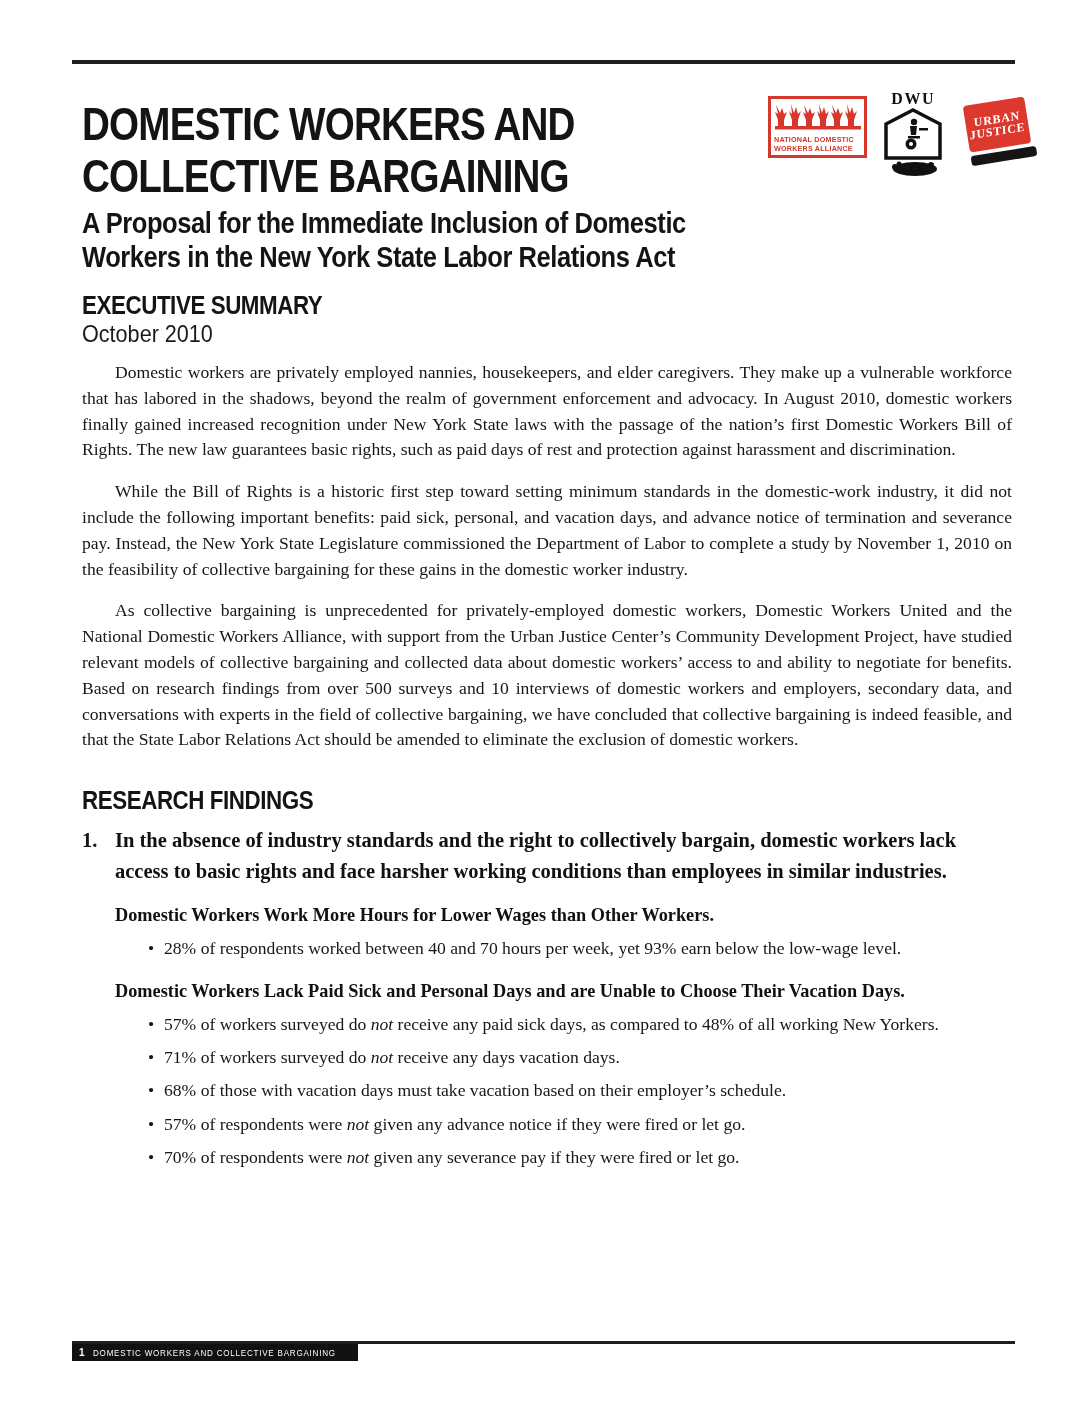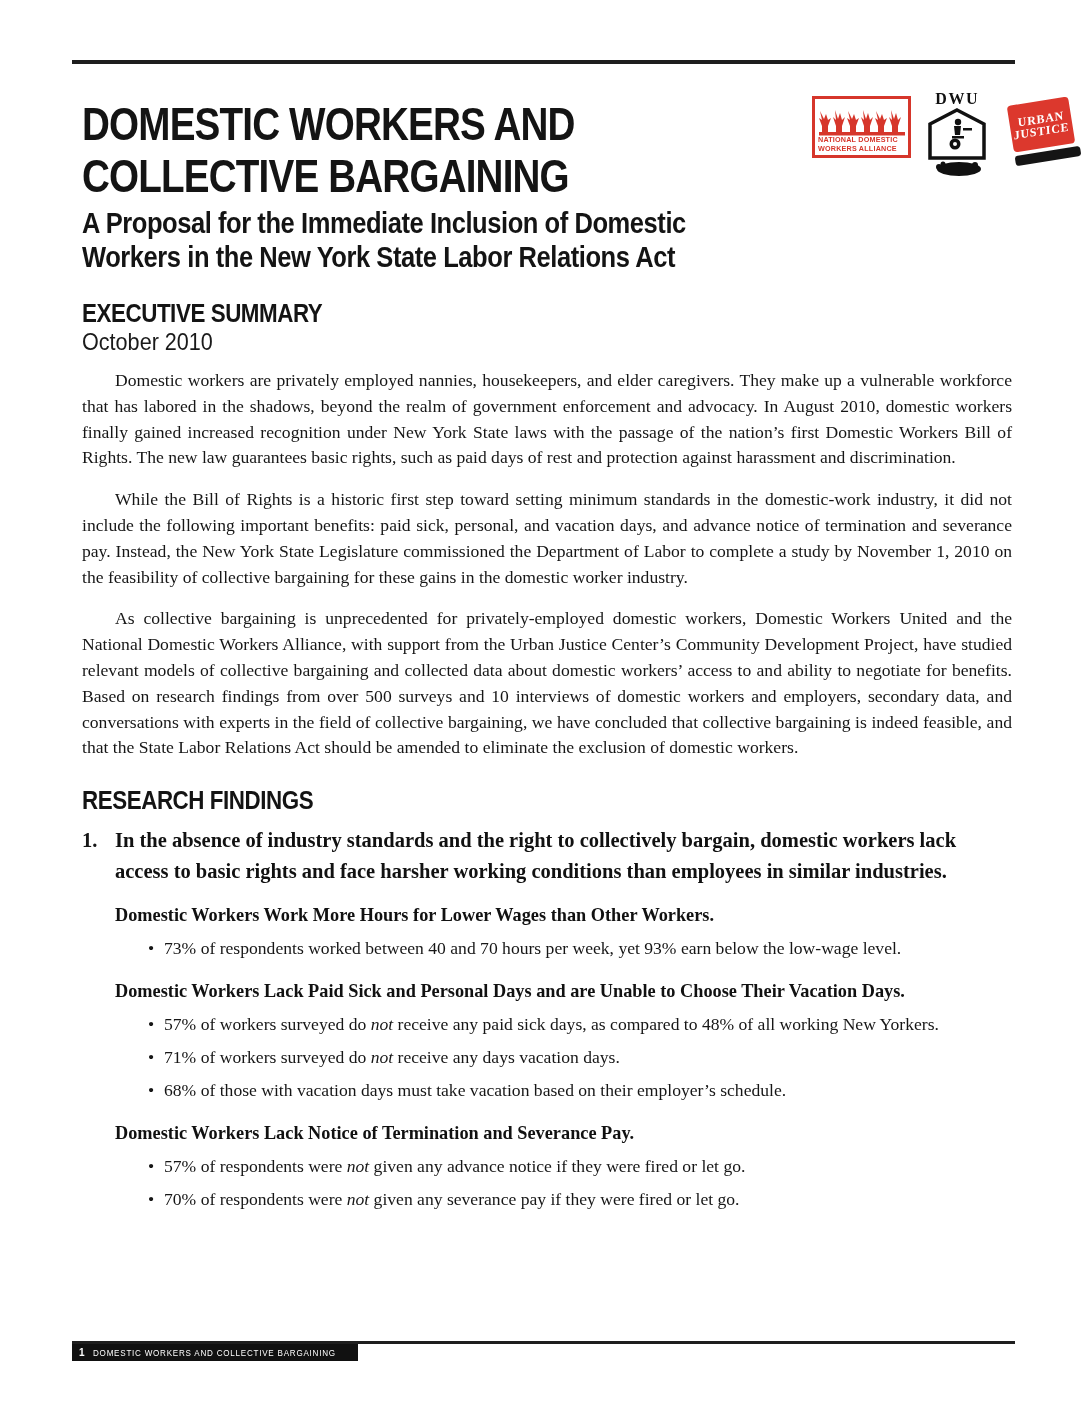--- a/index.html
+++ b/index.html
@@ -46,23 +46,22 @@
     letter-spacing: -0.5px;
     color: #141414;
   }
   .doc-subtitle .sline { display: block; transform: scaleX(0.88); transform-origin: 0 50%; white-space: nowrap; }
   
   .logo-row { display: flex; align-items: flex-start; gap: 14px; margin-top: 12px; flex-shrink: 0; }
   .ndwa-box {
     width: 99px; height: 62px;
     border: 3px solid #d6362b;
     padding: 3px 3px 2px 3px;
-    display: flex; flex-direction: column; justify-content: flex-end;
+    display: flex; flex-direction: column; justify-content: space-between;
     background: #fff;
-    margin-left: 44px;
   }
   .ndwa-text {
     font-family: "Liberation Sans", sans-serif;
     font-weight: 700;
     font-size: 7.5px;
     line-height: 8.5px;
     color: #d6362b;
     letter-spacing: 0.2px;
     transform: scaleX(0.96); transform-origin: 0 50%;
     white-space: pre-line;
@@ -105,40 +104,40 @@
   
   .sec-heading {
     font-family: "Liberation Sans", sans-serif;
     font-weight: 900;
     font-size: 26px;
     line-height: 30px;
     letter-spacing: -0.5px;
     color: #141414;
   }
   .sec-heading > span { display: inline-block; transform: scaleX(0.86); transform-origin: 0 50%; white-space: nowrap; }
-  .mt-exec { margin-top: 24px; }
+  .mt-exec { margin-top: 16px; }
   .date-line {
     font-family: "Liberation Sans", sans-serif;
     font-weight: 400;
     font-size: 24px;
     line-height: 28px;
     color: #1a1a1a;
   }
   .date-line > span { display: inline-block; transform: scaleX(0.9); transform-origin: 0 50%; }
   
   .para {
     font-size: 17.6px;
     line-height: 25.8px;
     text-align: justify;
     text-indent: 33px;
     color: #161616;
   }
   .p1 { margin-top: 12px; }
   .p2, .p3 { margin-top: 16px; }
-  .mt-research { margin-top: 24px; }
+  .mt-research { margin-top: 32px; }
   
   .finding { display: flex; margin-top: 10px; }
   .finding-num {
     font-weight: 700;
     font-size: 20.5px;
     line-height: 31px;
     width: 33px;
     flex-shrink: 0;
   }
   .finding-title {
@@ -270,31 +269,30 @@
 
     <h3 class="sec-heading mt-research"><span>RESEARCH FINDINGS</span></h3>
 
     <div class="finding">
       <div class="finding-num">1.</div>
       <div class="finding-title">In the absence of industry standards and the right to collectively bargain, domestic workers lack access to basic rights and face harsher working conditions than employees in similar industries.</div>
     </div>
 
     <div class="subsec-heading">Domestic Workers Work More Hours for Lower Wages than Other Workers.</div>
     <ul class="bullets">
-      <li class="bullet"><span class="seg">73% of respondents worked between 40 and 70 hours per week, yet 93% earn below the low-wage level.</span></li>
+      <li class="bullet"><span class="seg">28% of respondents worked between 40 and 70 hours per week, yet 93% earn below the low-wage level.</span></li>
     </ul>
 
     <div class="subsec-heading again">Domestic Workers Lack Paid Sick and Personal Days and are Unable to Choose Their Vacation Days.</div>
     <ul class="bullets">
       <li class="bullet"><span class="seg">57% of workers surveyed do </span><span class="seg it">not</span><span class="seg"> receive any paid sick days, as compared to 48% of all working New Yorkers.</span></li>
       <li class="bullet"><span class="seg">71% of workers surveyed do </span><span class="seg it">not</span><span class="seg"> receive any days vacation days.</span></li>
       <li class="bullet"><span class="seg">68% of those with vacation days must take vacation based on their employer’s schedule.</span></li>
     </ul>
 
-    <div class="subsec-heading again">Domestic Workers Lack Notice of Termination and Severance Pay.</div>
     <ul class="bullets">
       <li class="bullet"><span class="seg">57% of respondents were </span><span class="seg it">not</span><span class="seg"> given any advance notice if they were fired or let go.</span></li>
       <li class="bullet"><span class="seg">70% of respondents were </span><span class="seg it">not</span><span class="seg"> given any severance pay if they were fired or let go.</span></li>
     </ul>
   </div>
 
   <div class="footer-rule"></div>
   <div class="footer-bar">
     <span class="footer-num">1</span>
     <span class="footer-label">DOMESTIC WORKERS AND COLLECTIVE  BARGAINING</span>

